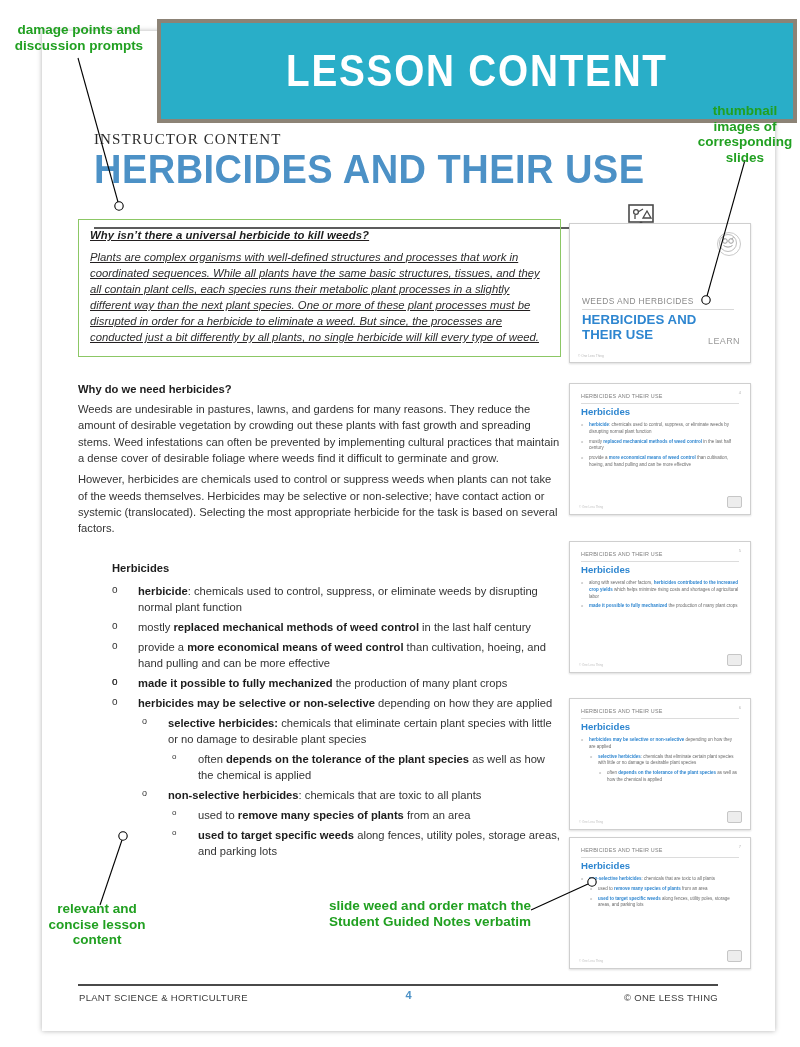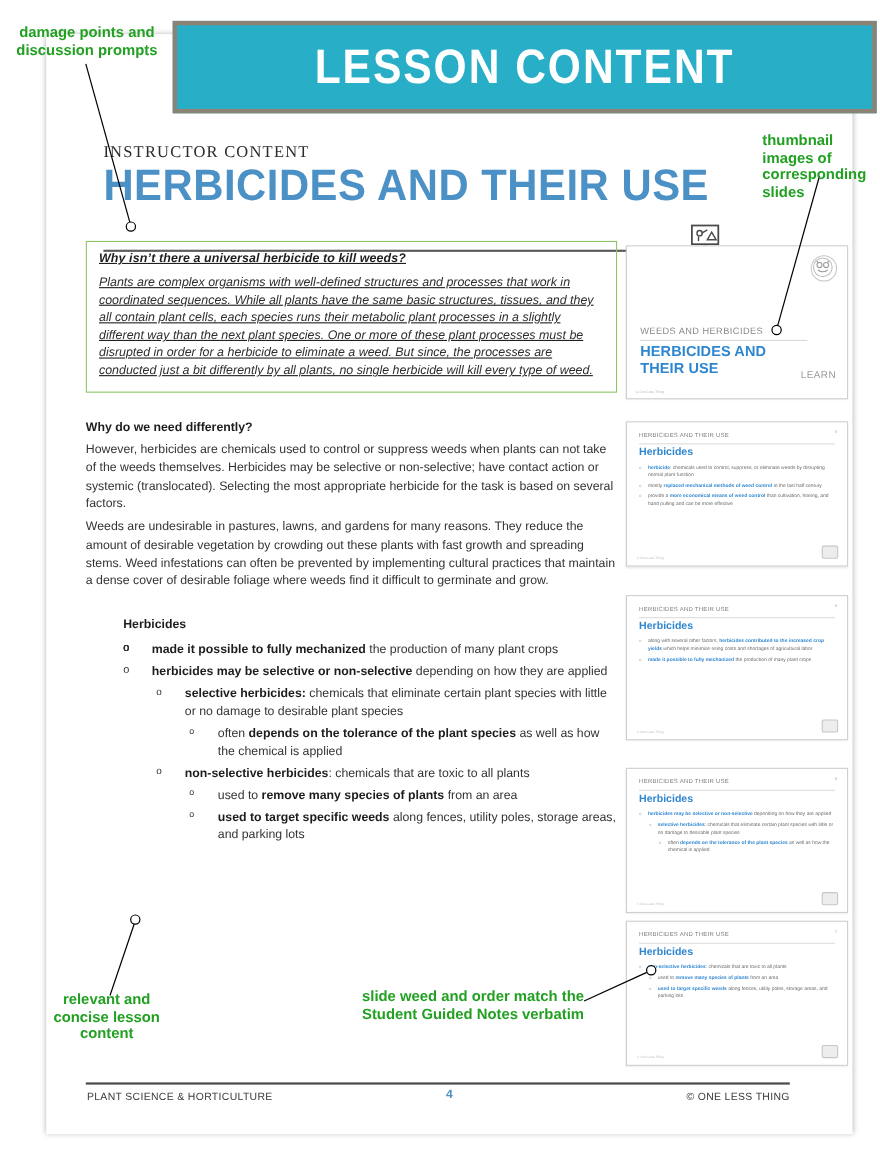--- a/index.html
+++ b/index.html
@@ -5,21 +5,21 @@
   html,body{margin:0;padding:0;background:#ffffff;}
   body{width:800px;height:1047px;position:relative;overflow:hidden;
        font-family:"Liberation Sans",sans-serif;color:#231f20;}
 
   
   #page-card{position:absolute;left:42px;top:31px;width:733px;height:1000px;
              background:#ffffff;box-shadow:0 0 5px rgba(0,0,0,.30);}
   #card-inner{position:absolute;left:0;top:0;right:0;bottom:0;}
 
   
-  #banner{position:absolute;left:157px;top:19px;width:640px;height:84px;
+  #banner{position:absolute;left:157px;top:19px;width:640px;height:104px;
           background:#29aec8;border:4px solid #8c8376;box-sizing:border-box;
           display:flex;align-items:center;justify-content:center;z-index:40;}
   #banner-text{color:#ffffff;font-family:"Liberation Sans Narrow","Liberation Sans",sans-serif;
           font-weight:bold;font-size:44px;letter-spacing:2px;
           transform:scaleX(.88);transform-origin:center;white-space:nowrap;}
 
   
   .doc-head{position:absolute;left:52px;top:100px;width:500px;}
   .kicker{font-family:"Liberation Serif",serif;font-size:15px;letter-spacing:1.1px;
           color:#2b2b2b;text-transform:uppercase;}
@@ -56,21 +56,21 @@
   .li{position:relative;font-size:11.2px;color:#333;line-height:1.43;margin-bottom:4px;}
   .li .mk{position:absolute;left:0;top:0;font-size:10px;color:#333;}
   .lvl1{padding-left:26px;}
   .lvl2{padding-left:56px;}
   .lvl3{padding-left:86px;}
   .lvl2 .mk{left:30px;font-size:9px;}
   .lvl3 .mk{left:60px;font-size:8px;}
   .li b{font-weight:bold;color:#1d1d1d;}
 
   
-  .thumb{position:absolute;left:527px;width:202px;background:#fff;
+  .thumb{position:absolute;left:527px;width:182px;background:#fff;
      border:1px solid #cfcfcf;box-sizing:border-box;box-shadow:0 1px 2px rgba(0,0,0,.14);}
   .t-title{position:absolute;top:192px;height:140px;}
   .t1{top:352px;height:132px;}
   .t2{top:510px;height:132px;}
   .t3{top:667px;height:132px;}
   .t4{top:806px;height:132px;}
 
   
   .ts-eyebrow{position:absolute;left:12px;top:72px;font-family:"Liberation Sans Narrow","Liberation Sans",sans-serif;
      font-size:8.4px;letter-spacing:.4px;color:#8a8a8a;}
@@ -116,21 +116,21 @@
      font-family:"Liberation Sans Narrow","Liberation Sans",sans-serif;font-weight:bold;
      font-size:11px;color:#4c91c6;}
   #foot-right{position:absolute;right:57px;top:961px;
      font-family:"Liberation Sans Narrow","Liberation Sans",sans-serif;font-size:9.5px;
      letter-spacing:.3px;color:#3a3a3a;}
 
   
   .anno{position:absolute;color:#21a021;font-family:"Liberation Sans Narrow","Liberation Sans",sans-serif;
      font-weight:bold;font-size:13.5px;line-height:1.16;z-index:60;}
   #anno-tl{left:14px;top:22px;width:130px;text-align:center;}
-  #anno-tr{left:693px;top:120px;width:104px;text-align:left;}
+  #anno-tr{left:693px;top:103px;width:104px;text-align:center;}
   #anno-bl{left:34px;top:901px;width:126px;text-align:center;}
   #anno-bm{left:318px;top:898px;width:224px;text-align:center;}
 
   svg.lead{position:absolute;overflow:visible;z-index:55;}
 </style>
 </head>
 <body>
 
 <div id="page-card">
   <div id="card-inner">
@@ -154,31 +154,31 @@
         <path d="M12 25 h14" stroke="#4a4a4a" stroke-width="1.3"></path>
       </svg>
     </span>
 
     <div id="prompt-box">
       <div id="prompt-q">Why isn’t there a universal herbicide to kill weeds?</div>
       <div id="prompt-body">Plants are complex organisms with well-defined structures and processes that work in coordinated sequences. While all plants have the same basic structures, tissues, and they all contain plant cells, each species runs their metabolic plant processes in a slightly different way than the next plant species. One or more of these plant processes must be disrupted in order for a herbicide to eliminate a weed.  But since, the processes are conducted just a bit differently by all plants, no single herbicide will kill every type of weed.</div>
     </div>
 
     <div id="body-col">
-      <div class="sec-q">Why do we need differently?</div>
+      <div class="sec-q">Why do we need herbicides?</div>
+      <div class="para">Weeds are undesirable in pastures, lawns, and gardens for many reasons. They reduce the amount of desirable vegetation by crowding out these plants with fast growth and spreading stems. Weed infestations can often be prevented by implementing cultural practices that maintain a dense cover of desirable foliage where weeds find it difficult to germinate and grow.</div>
       <div class="para">However, herbicides are chemicals used to control or suppress weeds when plants can not take of the weeds themselves. Herbicides may be selective or non-selective; have contact action or systemic (translocated). Selecting the most appropriate herbicide for the task is based on several factors.</div>
-      <div class="para">Weeds are undesirable in pastures, lawns, and gardens for many reasons. They reduce the amount of desirable vegetation by crowding out these plants with fast growth and spreading stems. Weed infestations can often be prevented by implementing cultural practices that maintain a dense cover of desirable foliage where weeds find it difficult to germinate and grow.</div>
     </div>
 
     <div id="list-col">
       <div class="list-head">Herbicides</div>
       <div id="outline-items">
-          <div class="li lvl1"><span class="mk">o</span></div>
-          <div class="li lvl1"><span class="mk">o</span></div>
-          <div class="li lvl1"><span class="mk">o</span></div>
+          <div class="li lvl1"><span class="mk">o</span><span><b>herbicide</b>: chemicals used to control, suppress, or eliminate weeds by disrupting normal plant function</span></div>
+          <div class="li lvl1"><span class="mk">o</span><span>mostly <b>replaced mechanical methods of weed control</b> in the last half century</span></div>
+          <div class="li lvl1"><span class="mk">o</span><span>provide a <b>more economical means of weed control</b> than cultivation, hoeing, and hand pulling and can be more effective</span></div>
           <div class="li lvl1"><span class="mk">o</span></div>
           <div class="li lvl1"><span class="mk">o</span><span><b>made it possible to fully mechanized</b> the production of many plant crops</span></div>
           <div class="li lvl1"><span class="mk">o</span><span><b>herbicides may be selective or non-selective</b> depending on how they are applied</span></div>
           <div class="li lvl2"><span class="mk">o</span><span><b>selective herbicides:</b> chemicals that eliminate certain plant species with little or no damage to desirable plant species</span></div>
           <div class="li lvl3"><span class="mk">o</span><span>often <b>depends on the tolerance of the plant species</b> as well as how the chemical is applied</span></div>
           <div class="li lvl2"><span class="mk">o</span><span><b>non-selective herbicides</b>: chemicals that are toxic to all plants</span></div>
           <div class="li lvl3"><span class="mk">o</span><span>used to <b>remove many species of plants</b> from an area</span></div>
           <div class="li lvl3"><span class="mk">o</span><span><b>used to target specific weeds</b> along fences, utility poles, storage areas, and parking lots</span></div>
         </div>
     </div>

